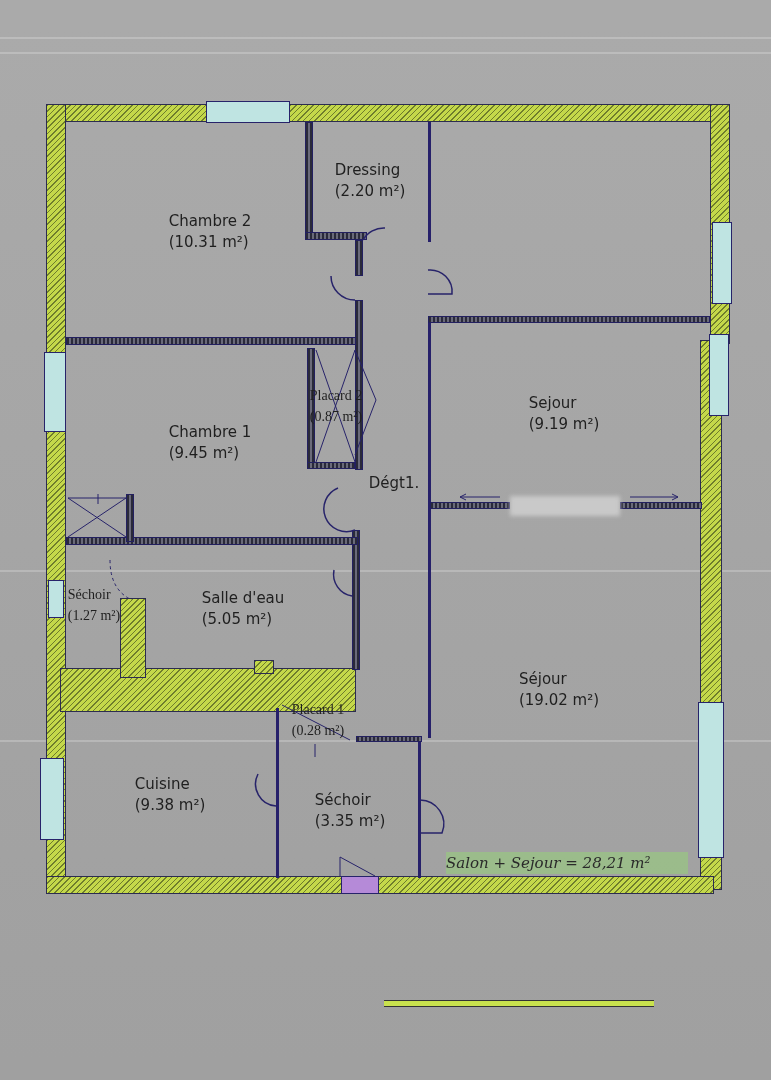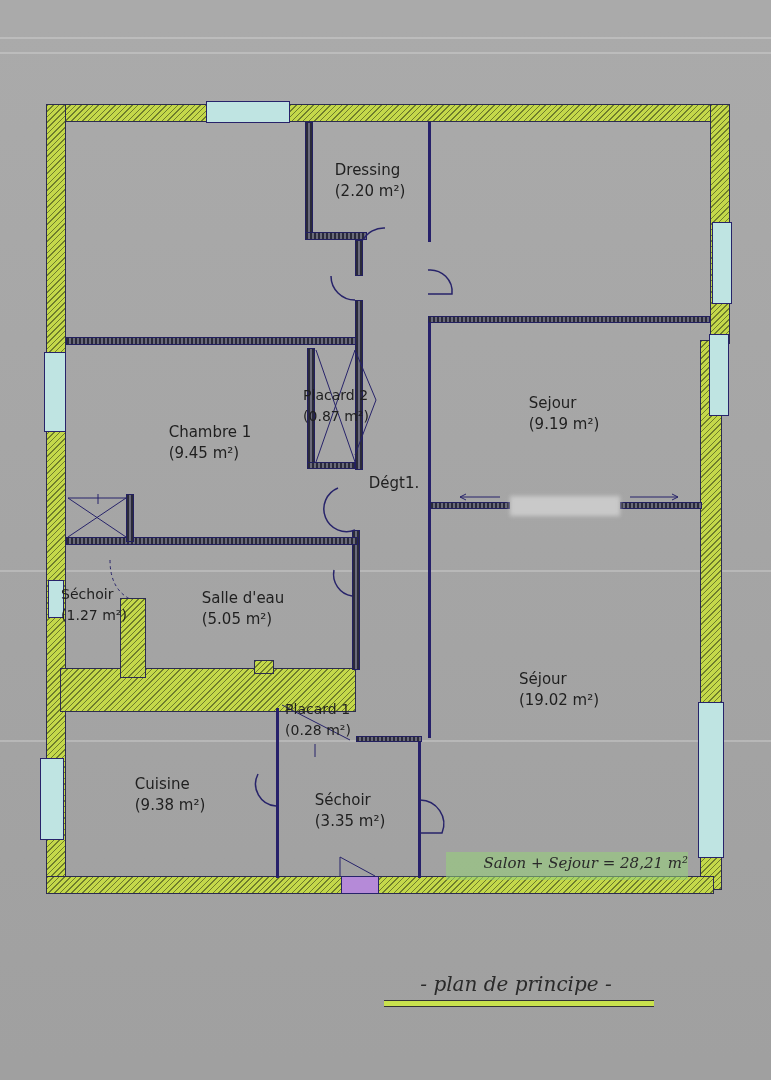--- a/index.html
+++ b/index.html
@@ -33,21 +33,21 @@
   .thin { position:absolute; background:#26206a; }
   .window {
     position:absolute; background:#bfe4e2; border:1.5px solid #27236a; box-sizing:border-box;
   }
   .room-label {
     position:absolute; text-align:left; color:#1f1f1f;
     font-size:15px; line-height:21px; transform:translate(-50%,-50%);
     white-space:nowrap;
   }
   .room-label .nm, .room-label .ar { display:block; }
-  .small-label { font-size:14px; }
+  .small-label { font-size:14px;font-family:Liberation Serif, serif; }
   .blur-patch { position:absolute; background:#c9c9c9; filter:blur(2px); }
   .handwritten {
     position:absolute; font-family:"DejaVu Serif", serif; font-style:italic; color:#2a2a2a;
   }
   .hl-green { background:rgba(150,210,120,0.55); }
 </style>
 </head>
 <body>
 
 <div class="paper">
@@ -120,20 +120,24 @@
 
   <div class="window" style="left:206px;top:101px;width:84px;height:22px"></div>
   <div class="window" style="left:712px;top:222px;width:20px;height:82px"></div>
   <div class="window" style="left:709px;top:334px;width:20px;height:82px"></div>
   <div class="window" style="left:44px;top:352px;width:22px;height:80px"></div>
   <div class="window" style="left:48px;top:580px;width:16px;height:38px"></div>
   <div class="window" style="left:40px;top:758px;width:24px;height:82px"></div>
   <div class="window" style="left:698px;top:702px;width:26px;height:156px"></div>
   <div style="position:absolute;left:341px;top:876px;width:36px;height:16px;background:#b58ad8;border:1px solid #27236a"></div>
 
+  <div class="room-label" style="left:210px;top:232px">
+    <span class="nm">Chambre 2</span>
+    <span class="ar">(10.31 m²)</span>
+  </div>
   <div class="room-label" style="left:370px;top:181px">
     <span class="nm">Dressing</span>
     <span class="ar">(2.20 m²)</span>
   </div>
   <div class="room-label small-label" style="left:336px;top:406px">
     <span class="nm">Placard 2</span>
     <span class="ar">(0.87 m²)</span>
   </div>
   <div class="room-label" style="left:210px;top:443px">
     <span class="nm">Chambre 1</span>
@@ -164,18 +168,17 @@
   </div>
   <div class="room-label" style="left:170px;top:795px">
     <span class="nm">Cuisine</span>
     <span class="ar">(9.38 m²)</span>
   </div>
   <div class="room-label" style="left:350px;top:811px">
     <span class="nm">Séchoir</span>
     <span class="ar">(3.35 m²)</span>
   </div>
 
-  <div class="handwritten hl-green" style="left:446px;top:852px;width:242px;height:28px;font-size:15px;line-height:22px;text-align:right">Salon + Sejour = 28,21 m²</div>
+  <div class="handwritten hl-green" style="left:446px;top:852px;width:242px;height:22px;font-size:15px;line-height:22px;text-align:left">Salon + Sejour = 28,21 m²</div>
 
-  <div class="handwritten" style="left:366px;top:972px;width:300px;font-size:20px;text-align:center">- plan de principe -</div>
   <div style="position:absolute;left:384px;top:1000px;width:270px;height:5px;background:#c9e24e;border-top:1px solid #333;border-bottom:1px solid #333"></div>
 
 </div>
 
 </body></html>

